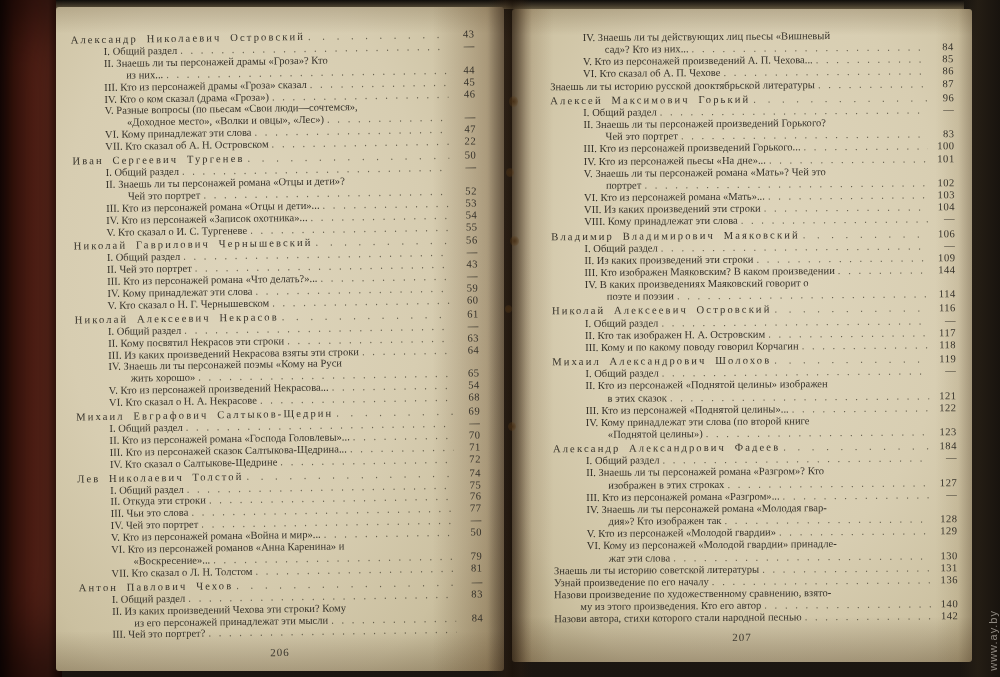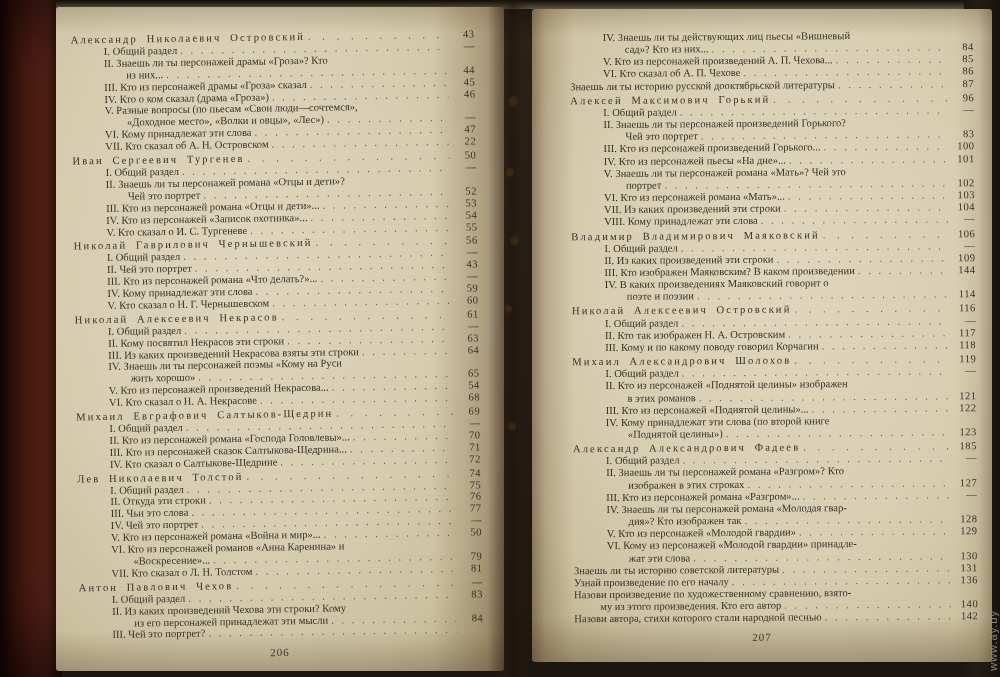--- a/index.html
+++ b/index.html
@@ -12,21 +12,21 @@
     box-shadow:inset 0 -40px 60px rgba(0,0,0,.55), inset 0 30px 50px rgba(0,0,0,.45);}
   
   #right-edge{position:absolute;right:0;top:0;width:40px;height:677px;
     background:linear-gradient(270deg,#18130e 0%,#241d14 55%,rgba(36,29,20,0) 100%);}
   .page{position:absolute;border-radius:3px;}
   #page-left{left:56px;top:7px;width:448px;height:664px;
     background:
       linear-gradient(90deg,rgba(120,90,50,.0) 84%,rgba(90,60,30,.30) 96%,rgba(50,30,15,.45) 100%),
       linear-gradient(180deg,rgba(100,80,50,.25) 0%,rgba(100,80,50,0) 4%,rgba(100,80,50,0) 94%,rgba(80,60,35,.3) 100%),
       radial-gradient(ellipse at 42% 38%,#ded5bc 0%,#d7cdb1 50%,#cbc0a0 78%,#b1a582 100%);}
-  #page-right{left:532px;top:9px;width:460px;height:653px;
+  #page-right{left:512px;top:9px;width:460px;height:653px;
     background:
       linear-gradient(90deg,rgba(60,40,20,.45) 0%,rgba(90,60,30,.22) 3%,rgba(120,90,50,0) 9%),
       linear-gradient(270deg,rgba(70,50,25,.35) 0%,rgba(110,85,45,.12) 3%,rgba(120,90,50,0) 8%),
       linear-gradient(180deg,rgba(100,80,50,.28) 0%,rgba(100,80,50,0) 4%,rgba(100,80,50,0) 93%,rgba(80,60,35,.35) 100%),
       radial-gradient(ellipse at 55% 40%,#dfd6bd 0%,#d8ceb2 52%,#ccc1a1 80%,#b3a784 100%);}
   
   #spine{position:absolute;left:488px;top:0;width:44px;height:677px;
     background:linear-gradient(90deg,rgba(40,25,12,0) 0%,rgba(45,28,14,.38) 40%,rgba(30,18,8,.55) 55%,rgba(45,28,14,.30) 75%,rgba(40,25,12,0) 100%);}
   .stain{position:absolute;border-radius:50%;background:radial-gradient(circle,rgba(70,45,18,.8) 0%,rgba(90,60,25,.35) 60%,rgba(90,60,25,0) 100%);}
   .toc{position:absolute;color:#37332b;}
@@ -437,41 +437,41 @@
         </div>
         <div class="row item">
           <span class="t">I. Общий раздел</span>
           <span class="lead"></span>
           <span class="pn">—</span>
         </div>
         <div class="row item">
           <span class="t">II. Кто из персонажей «Поднятой целины» изображен</span>
         </div>
         <div class="row cont">
-          <span class="t">в этих романов</span>
+          <span class="t">в этих сказок</span>
           <span class="lead"></span>
           <span class="pn">121</span>
         </div>
         <div class="row item">
           <span class="t">III. Кто из персонажей «Поднятой целины»...</span>
           <span class="lead"></span>
           <span class="pn">122</span>
         </div>
         <div class="row item">
           <span class="t">IV. Кому принадлежат эти слова (по второй книге</span>
         </div>
         <div class="row cont">
           <span class="t">«Поднятой целины»)</span>
           <span class="lead"></span>
           <span class="pn">123</span>
         </div>
         <div class="row head">
           <span class="t">Александр Александрович Фадеев</span>
           <span class="lead"></span>
-          <span class="pn">185</span>
+          <span class="pn">184</span>
         </div>
         <div class="row item">
           <span class="t">I. Общий раздел</span>
           <span class="lead"></span>
           <span class="pn">—</span>
         </div>
         <div class="row item">
           <span class="t">II. Знаешь ли ты персонажей романа «Разгром»? Кто</span>
         </div>
         <div class="row cont">

